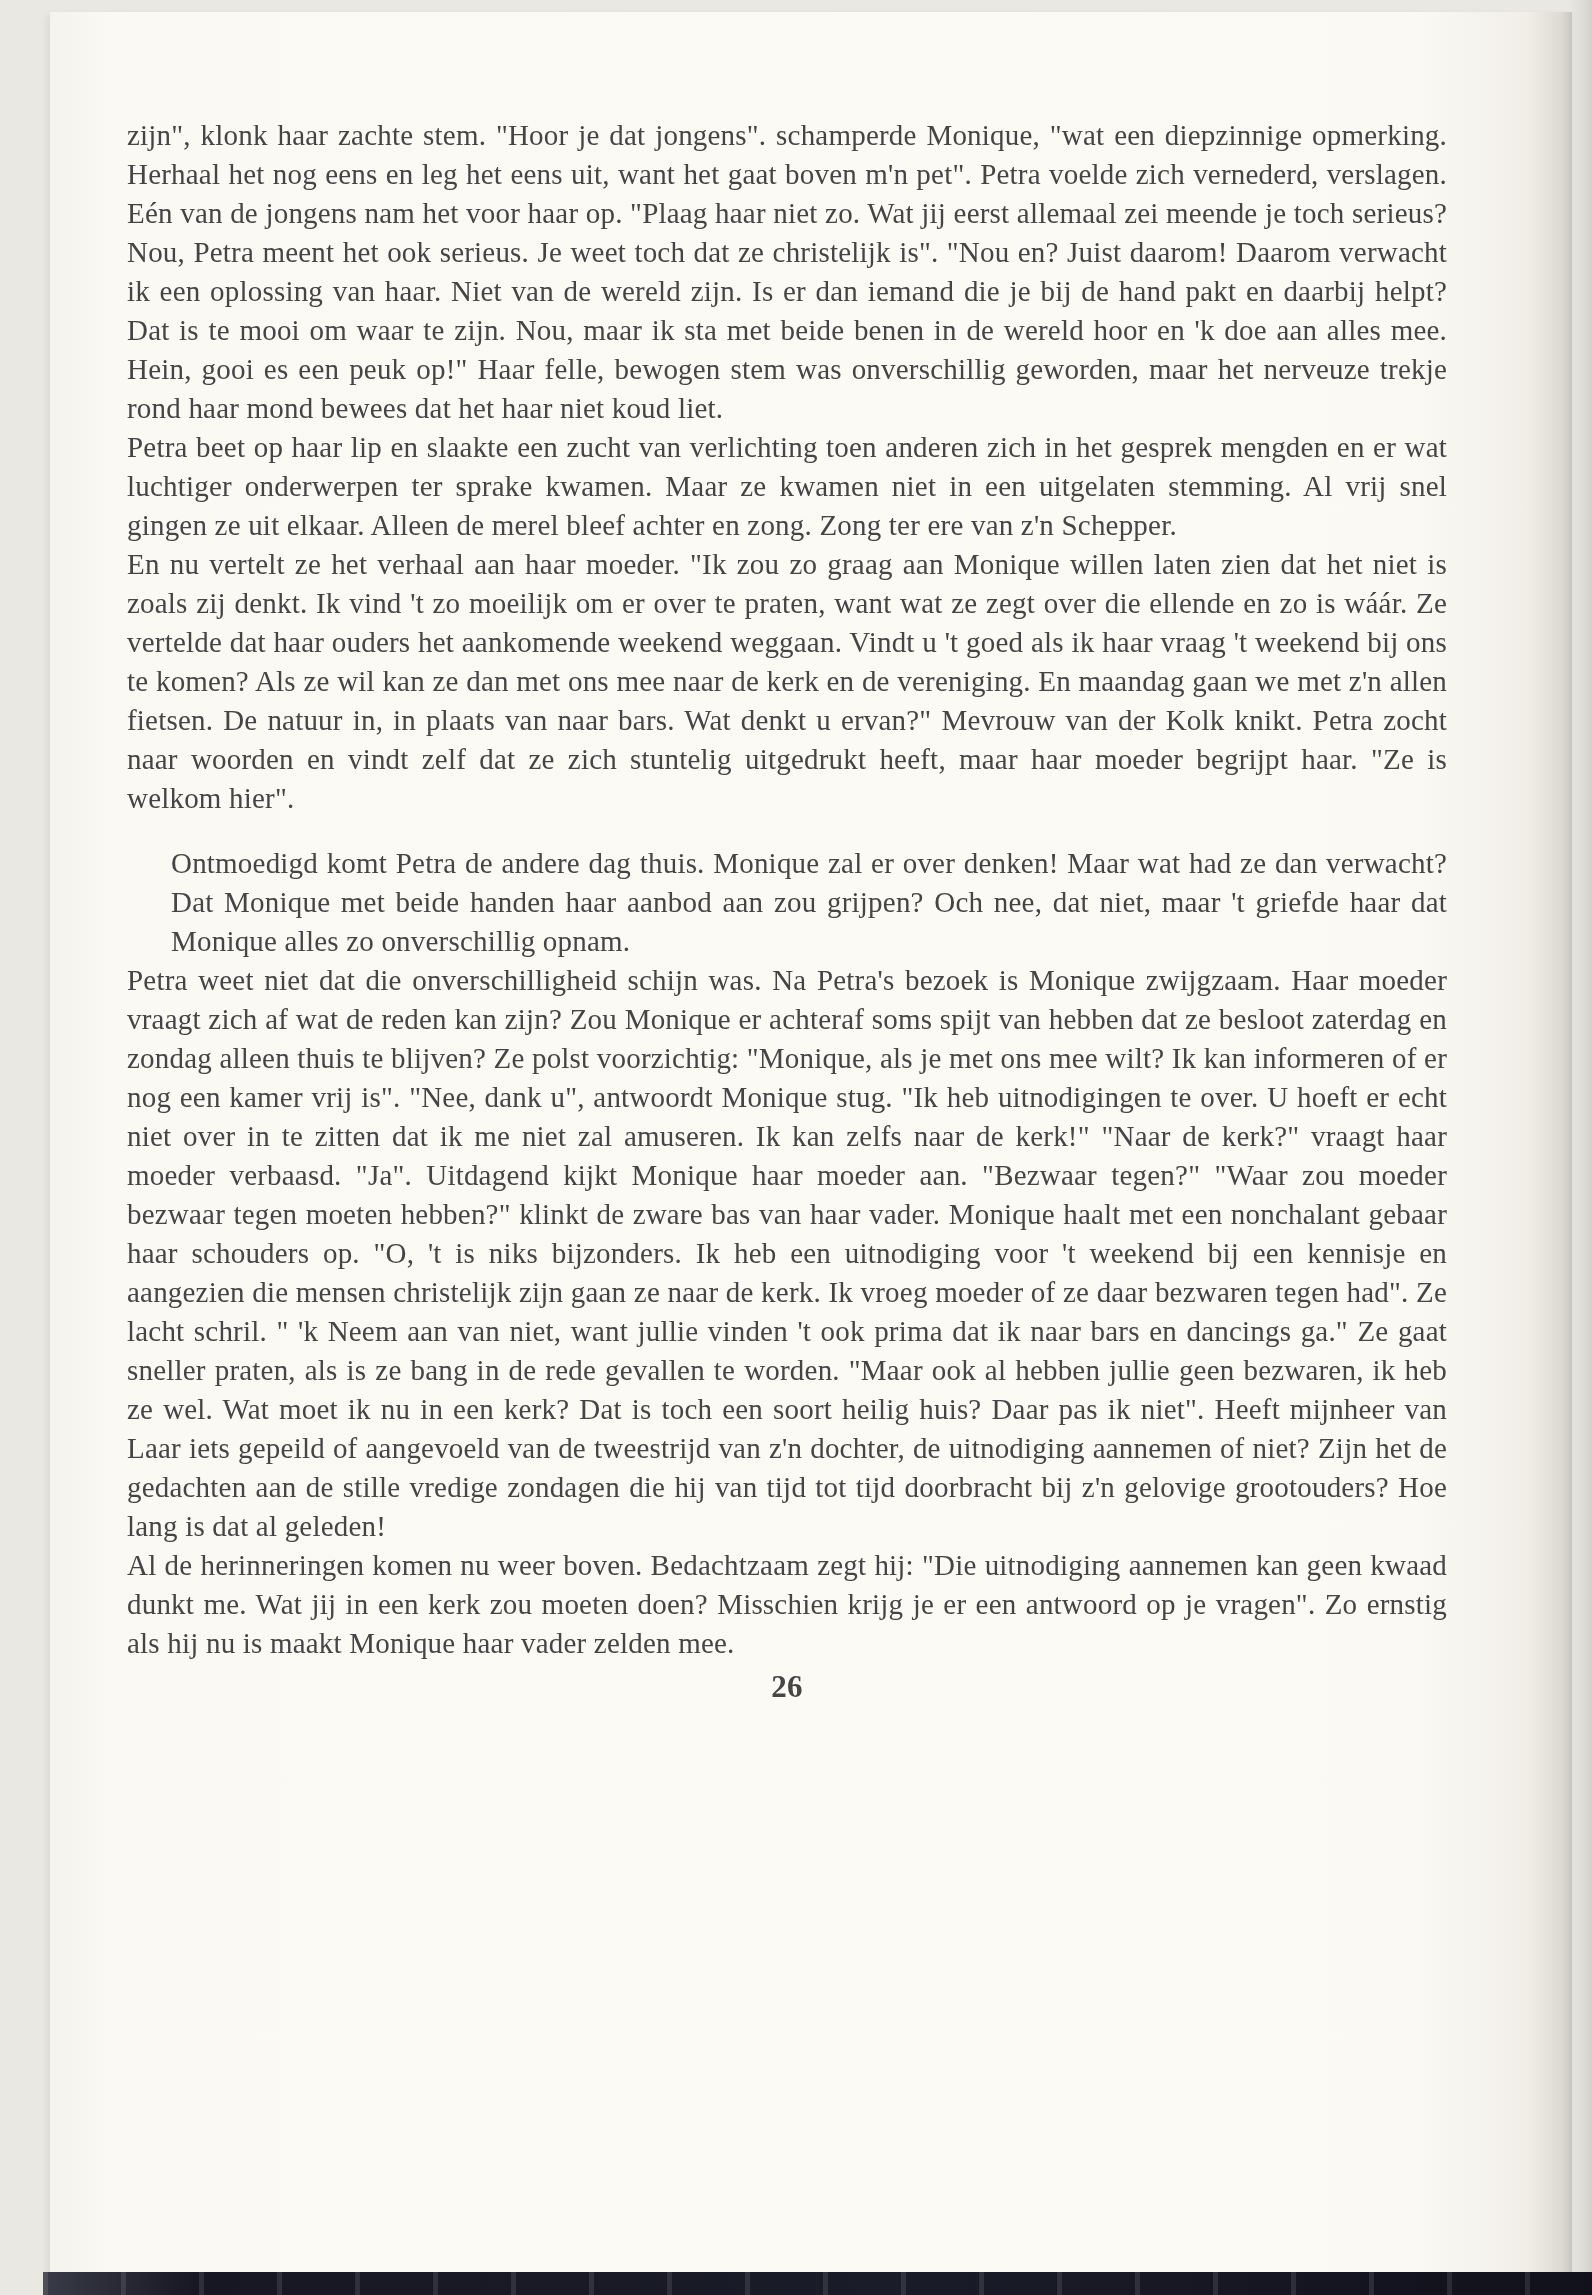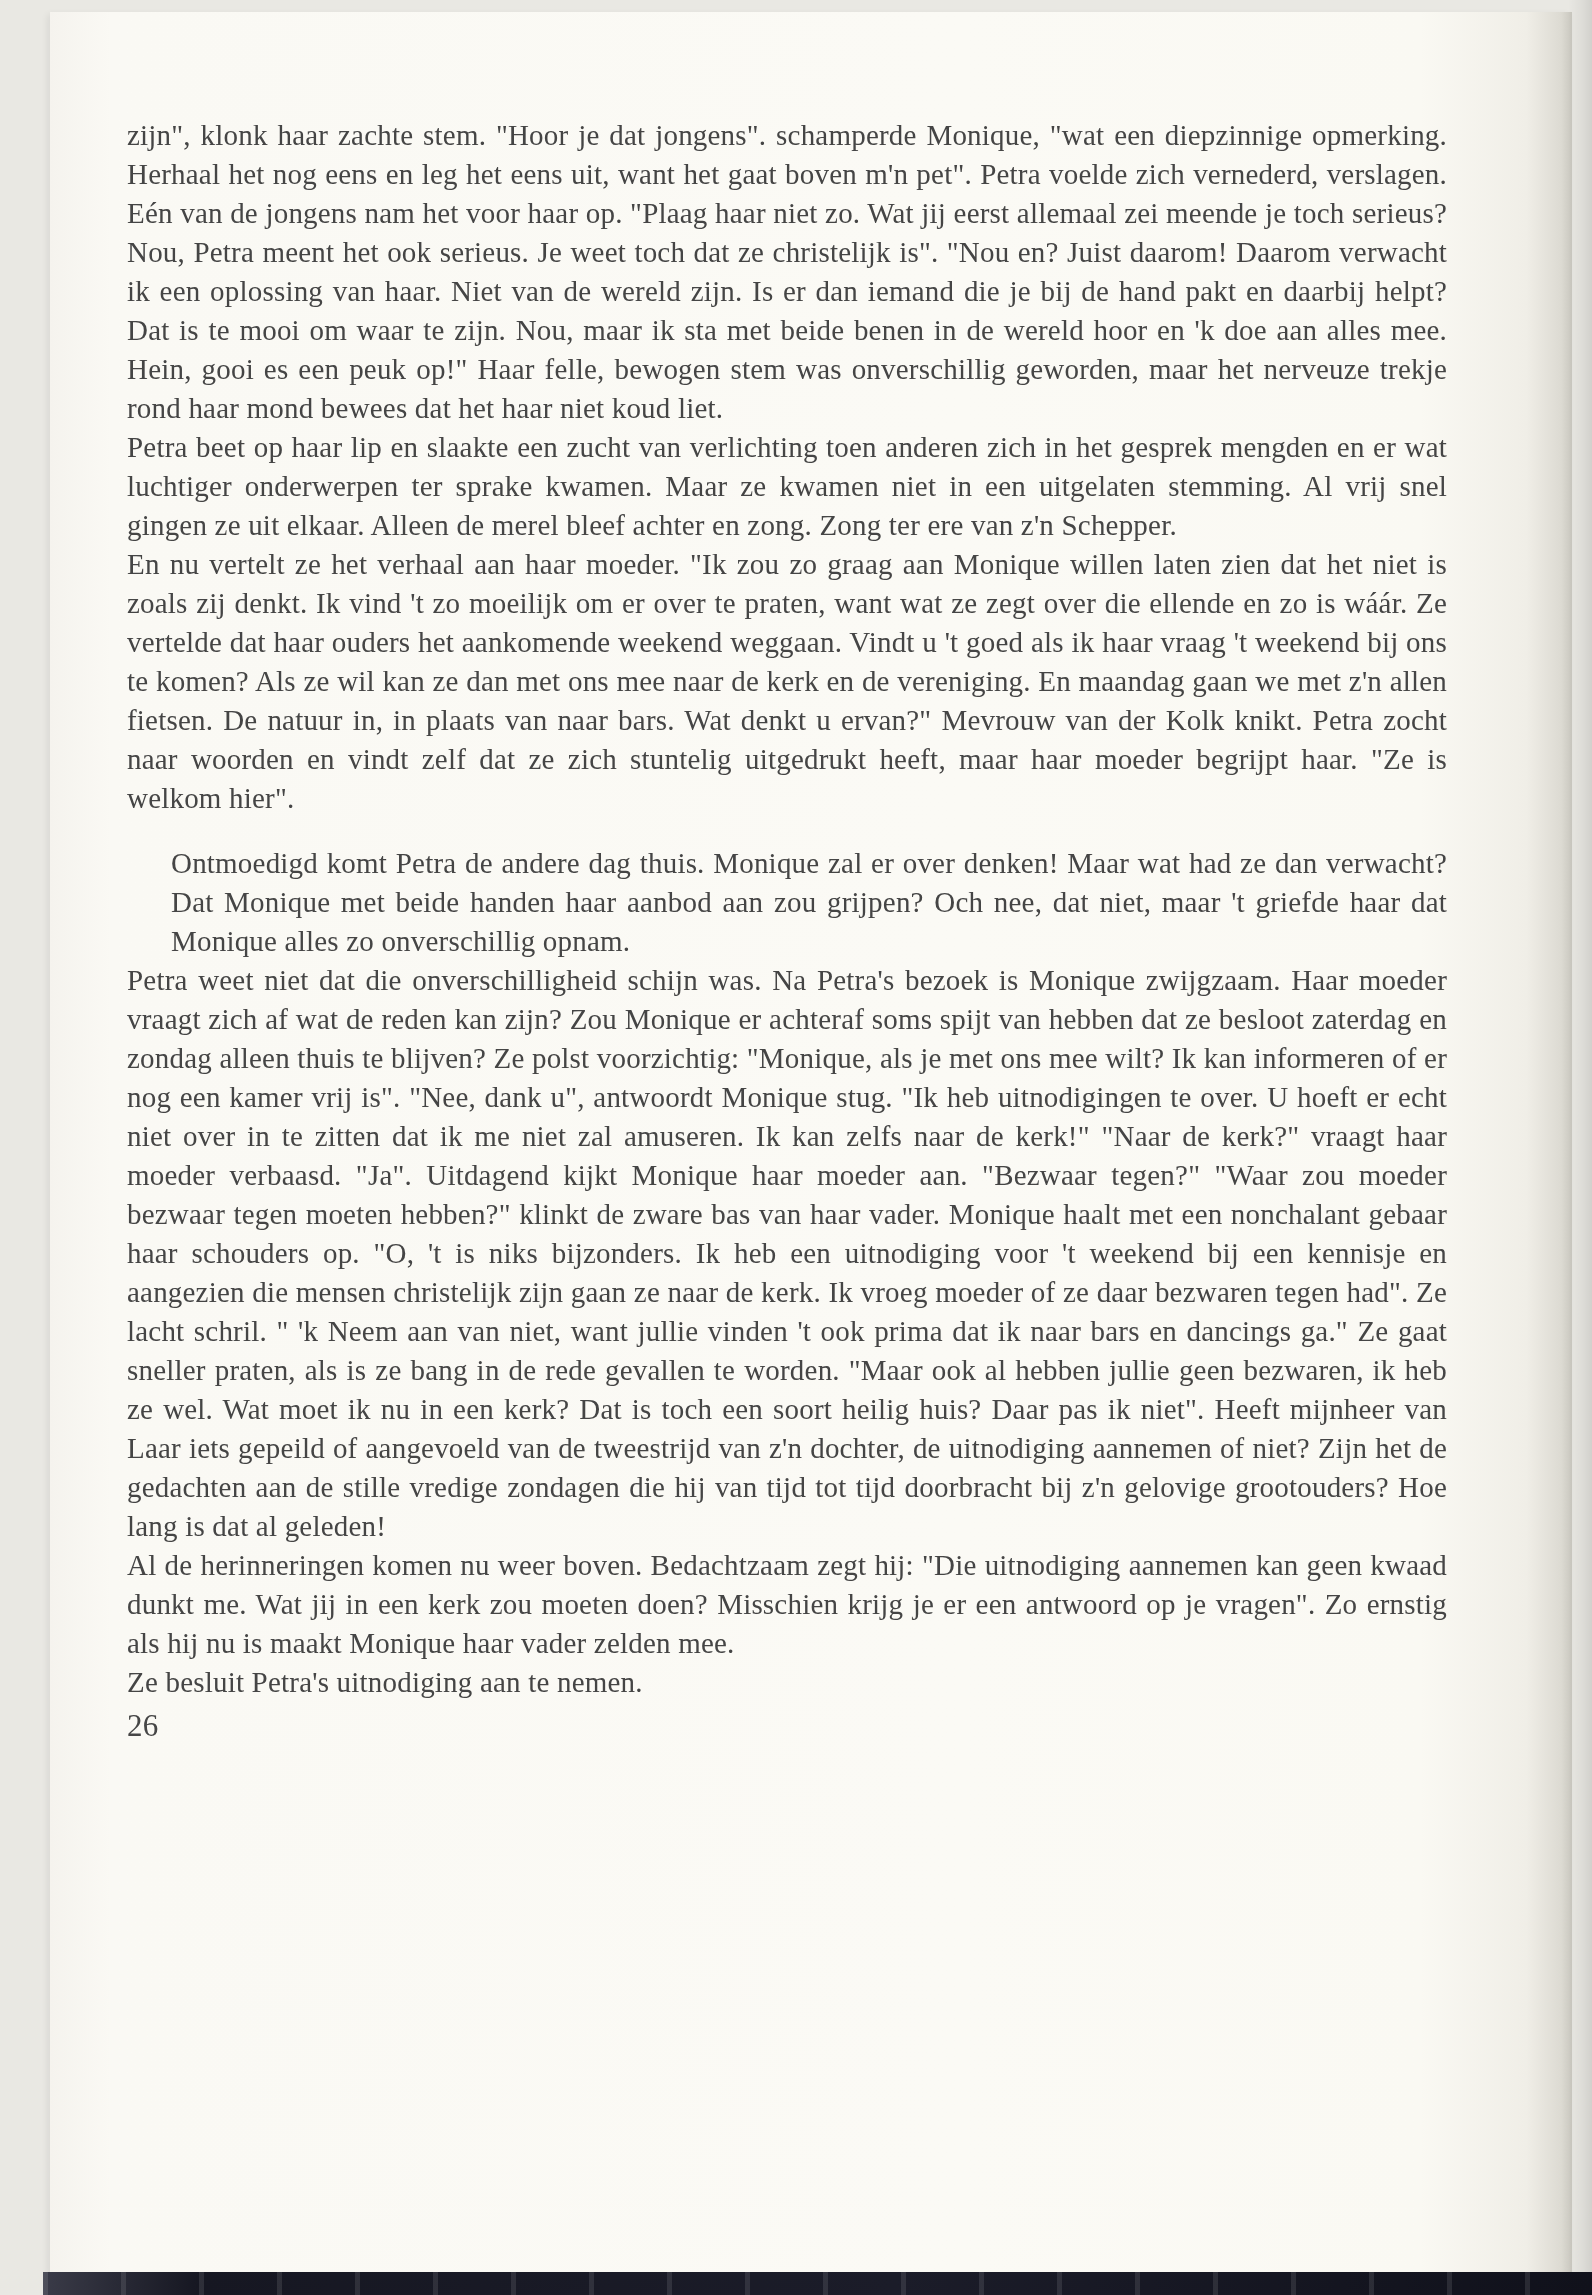--- a/index.html
+++ b/index.html
@@ -68,36 +68,36 @@
     margin: 0;
     padding: 0;
   }
   .text-col p.space-before {
     margin-top: 26px;
     margin-left: 44px;
   }
   .page-number {
     margin-top: 3.5px;
     font-size: 31px;
-    text-align: left;
+    text-align: center;
     color: #464646;
+    font-weight: bold;
   }
 </style>
 </head>
 <body>
 
 <div class="scan">
   <div class="paper">
     <div class="text-col">
       <p>zijn", klonk haar zachte stem. "Hoor je dat jongens". schamperde Monique, "wat een diepzinnige opmerking. Herhaal het nog eens en leg het eens uit, want het gaat boven m'n pet". Petra voelde zich vernederd, verslagen. Eén van de jongens nam het voor haar op. "Plaag haar niet zo. Wat jij eerst allemaal zei meende je toch serieus? Nou, Petra meent het ook serieus. Je weet toch dat ze christelijk is". "Nou en? Juist daarom! Daarom verwacht ik een oplossing van haar. Niet van de wereld zijn. Is er dan iemand die je bij de hand pakt en daarbij helpt? Dat is te mooi om waar te zijn. Nou, maar ik sta met beide benen in de wereld hoor en 'k doe aan alles mee. Hein, gooi es een peuk op!" Haar felle, bewogen stem was onverschillig geworden, maar het nerveuze trekje rond haar mond bewees dat het haar niet koud liet.</p>
       <p>Petra beet op haar lip en slaakte een zucht van verlichting toen anderen zich in het gesprek mengden en er wat luchtiger onderwerpen ter sprake kwamen. Maar ze kwamen niet in een uitgelaten stemming. Al vrij snel gingen ze uit elkaar. Alleen de merel bleef achter en zong. Zong ter ere van z'n Schepper.</p>
       <p>En nu vertelt ze het verhaal aan haar moeder. "Ik zou zo graag aan Monique willen laten zien dat het niet is zoals zij denkt. Ik vind 't zo moeilijk om er over te praten, want wat ze zegt over die ellende en zo is wáár. Ze vertelde dat haar ouders het aankomende weekend weggaan. Vindt u 't goed als ik haar vraag 't weekend bij ons te komen? Als ze wil kan ze dan met ons mee naar de kerk en de vereniging. En maandag gaan we met z'n allen fietsen. De natuur in, in plaats van naar bars. Wat denkt u ervan?" Mevrouw van der Kolk knikt. Petra zocht naar woorden en vindt zelf dat ze zich stuntelig uitgedrukt heeft, maar haar moeder begrijpt haar. "Ze is welkom hier".</p>
       <p class="space-before">Ontmoedigd komt Petra de andere dag thuis. Monique zal er over denken! Maar wat had ze dan verwacht? Dat Monique met beide handen haar aanbod aan zou grijpen? Och nee, dat niet, maar 't griefde haar dat Monique alles zo onverschillig opnam.</p>
       <p>Petra weet niet dat die onverschilligheid schijn was. Na Petra's bezoek is Monique zwijgzaam. Haar moeder vraagt zich af wat de reden kan zijn? Zou Monique er achteraf soms spijt van hebben dat ze besloot zaterdag en zondag alleen thuis te blijven? Ze polst voorzichtig: "Monique, als je met ons mee wilt? Ik kan informeren of er nog een kamer vrij is". "Nee, dank u", antwoordt Monique stug. "Ik heb uitnodigingen te over. U hoeft er echt niet over in te zitten dat ik me niet zal amuseren. Ik kan zelfs naar de kerk!" "Naar de kerk?" vraagt haar moeder verbaasd. "Ja". Uitdagend kijkt Monique haar moeder aan. "Bezwaar tegen?" "Waar zou moeder bezwaar tegen moeten hebben?" klinkt de zware bas van haar vader. Monique haalt met een nonchalant gebaar haar schouders op. "O, 't is niks bijzonders. Ik heb een uitnodiging voor 't weekend bij een kennisje en aangezien die mensen christelijk zijn gaan ze naar de kerk. Ik vroeg moeder of ze daar bezwaren tegen had". Ze lacht schril. " 'k Neem aan van niet, want jullie vinden 't ook prima dat ik naar bars en dancings ga." Ze gaat sneller praten, als is ze bang in de rede gevallen te worden. "Maar ook al hebben jullie geen bezwaren, ik heb ze wel. Wat moet ik nu in een kerk? Dat is toch een soort heilig huis? Daar pas ik niet". Heeft mijnheer van Laar iets gepeild of aangevoeld van de tweestrijd van z'n dochter, de uitnodiging aannemen of niet? Zijn het de gedachten aan de stille vredige zondagen die hij van tijd tot tijd doorbracht bij z'n gelovige grootouders? Hoe lang is dat al geleden!</p>
       <p>Al de herinneringen komen nu weer boven. Bedachtzaam zegt hij: "Die uitnodiging aannemen kan geen kwaad dunkt me. Wat jij in een kerk zou moeten doen? Misschien krijg je er een antwoord op je vragen". Zo ernstig als hij nu is maakt Monique haar vader zelden mee.</p>
-      <p>Ze besluit Petra's uitnodiging aan te nemen.</p>
       <div class="page-number">26</div>
     </div>
   </div>
   <div class="edge-shade"></div>
   <div class="bottom-strip"></div>
 </div>
 
 
 </body></html>

